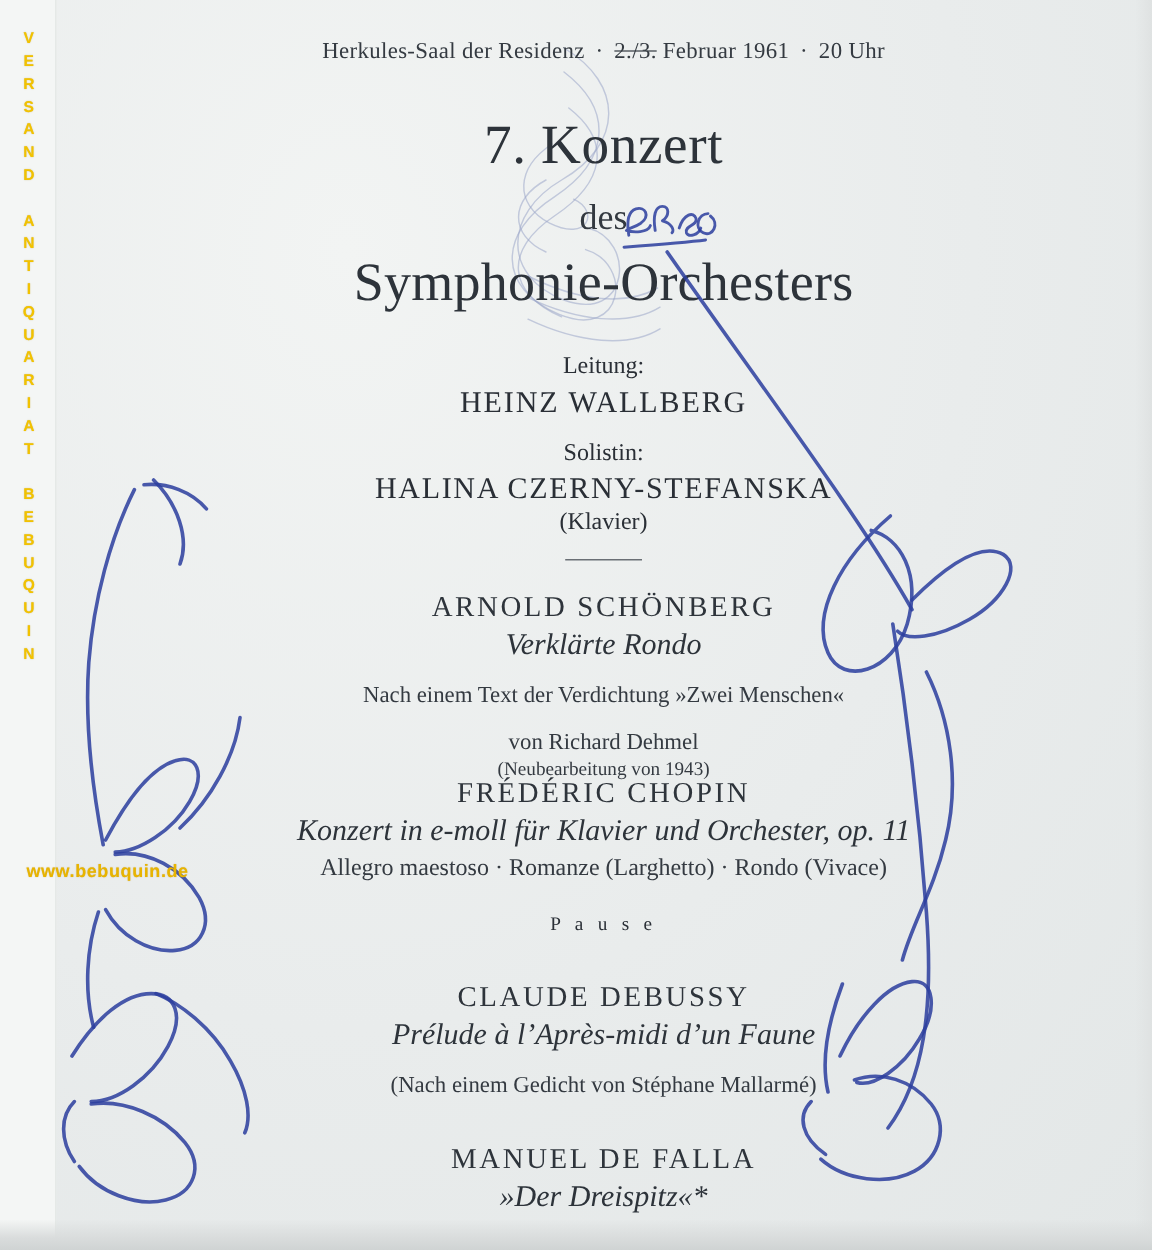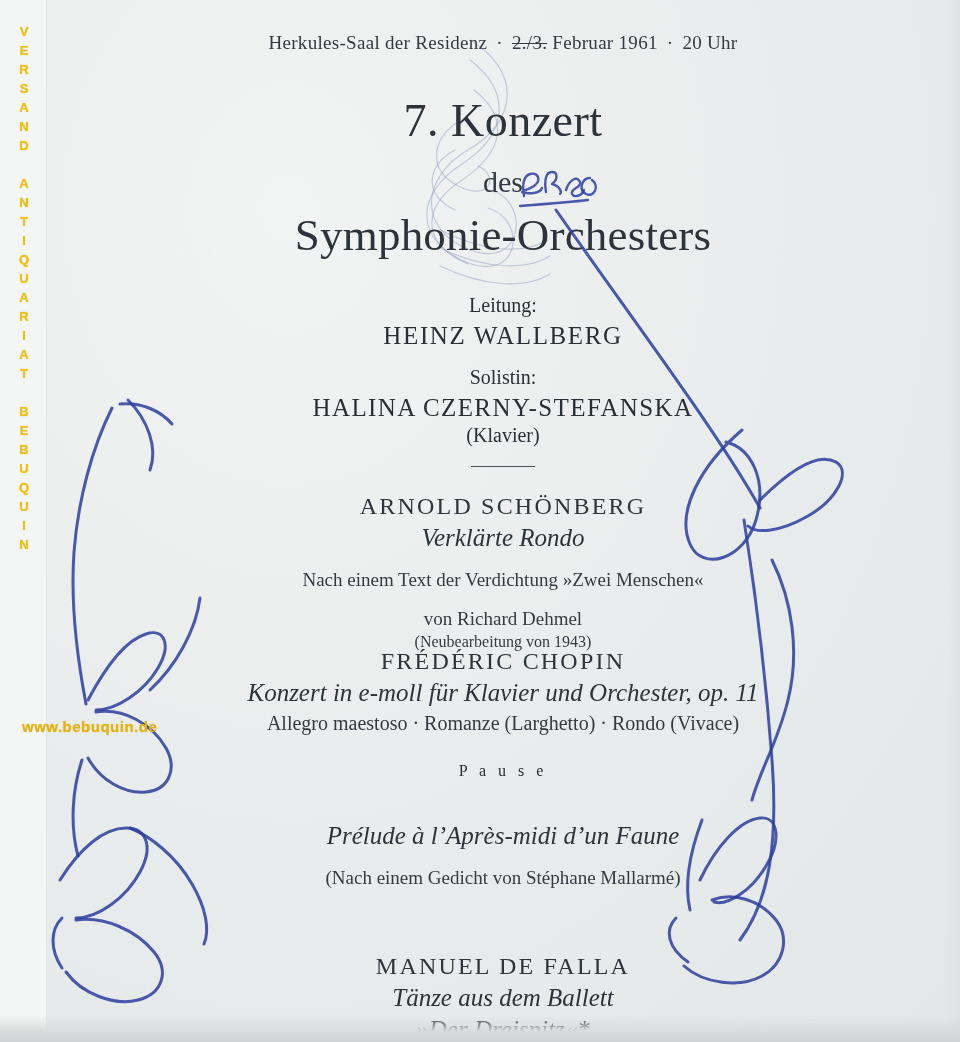--- a/index.html
+++ b/index.html
@@ -257,27 +257,27 @@
 
     <div class="work w2">
       <div class="composer">FRÉDÉRIC CHOPIN</div>
       <div class="work-title">Konzert in e-moll für Klavier und Orchester, op. 11</div>
       <div class="movements">Allegro maestoso · Romanze (Larghetto) · Rondo (Vivace)</div>
     </div>
 
     <div class="pause">P a u s e</div>
 
     <div class="work w3">
+      <div class="composer">CLAUDE DEBUSSY</div>
       <div class="work-title">Prélude à l’Après-midi d’un Faune</div>
       <div class="work-sub">(Nach einem Gedicht von Stéphane Mallarmé)</div>
     </div>
 
     <div class="work w4">
       <div class="composer">MANUEL DE FALLA</div>
-      <div class="work-title">Tänze aus dem Ballett</div>
       <div class="work-title">»Der Dreispitz«*</div>
     </div>
   </div>
 
   <svg class="ink" width="960" height="1042">
 
     <g stroke-width="2.4">
       <path d="M524 196 C 522 184, 524 176, 530 174 C 538 172, 542 180, 534 186 C 528 190, 524 190, 522 192 C 528 194, 540 194, 542 188"></path>
       <path d="M546 192 C 544 180, 546 172, 552 172 C 558 172, 558 180, 552 184 C 560 186, 562 192, 560 194"></path>
       <path d="M566 190 C 570 178, 578 176, 580 182 C 582 188, 570 188, 572 194 C 574 198, 582 196, 584 190"></path>

